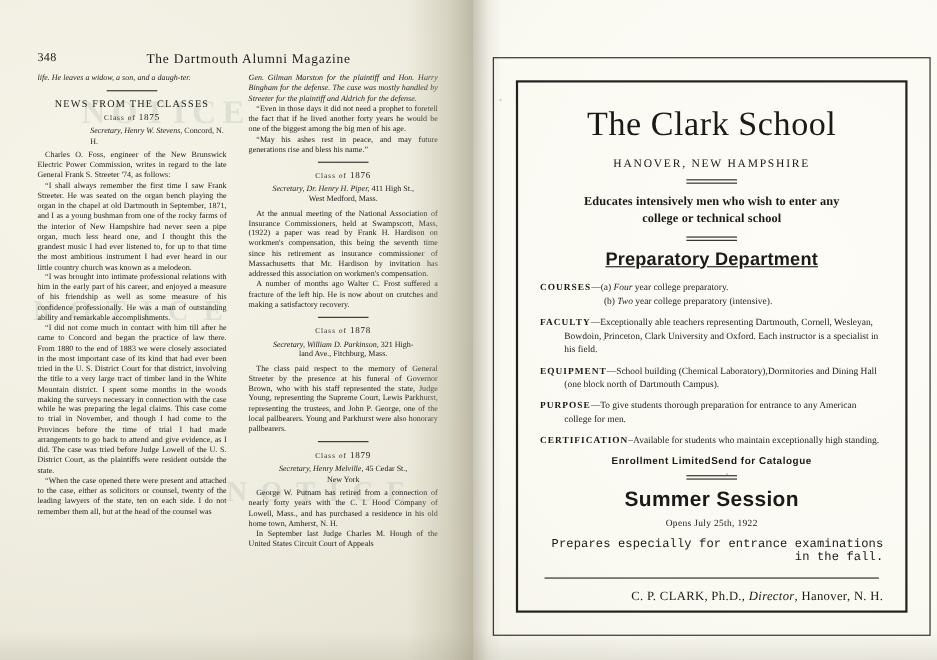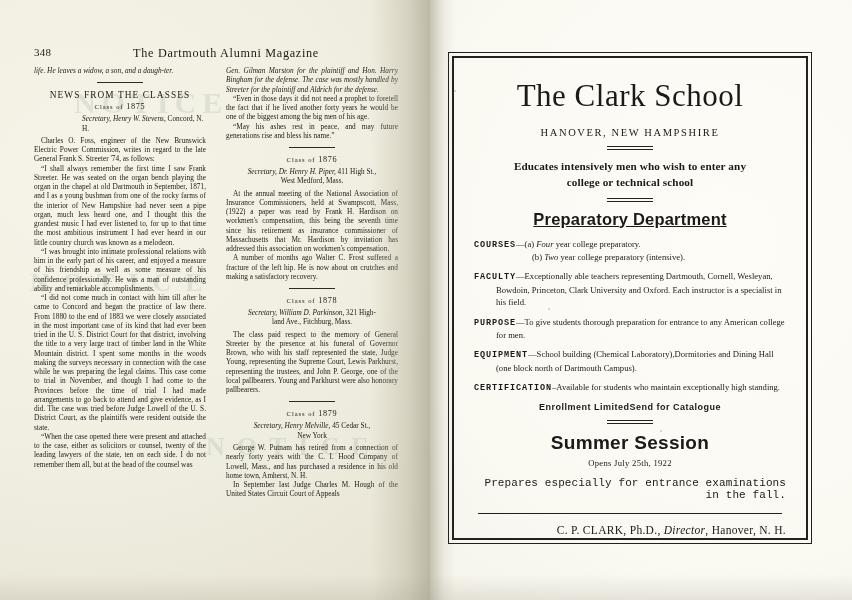--- a/index.html
+++ b/index.html
@@ -139,21 +139,21 @@
   }
   .secretary .nm { font-style: italic; }
   .secretary.left-al { text-align: left; margin-left: 48px; }
 
   
   .ad-frame {
     position: absolute;
     left: 448px; top: 52px;
     width: 356px; height: 484px;
     border: 1px solid #22211e;
-    padding: 3px;
+    padding: 20px;
     background: transparent;
   }
   .ad-inner {
     width: 100%; height: 100%;
     border: 2px solid #22211e;
     box-sizing: border-box;
     padding: 14px 20px 10px 20px;
     position: relative;
   }
   .ad-title {
@@ -196,21 +196,21 @@
     text-decoration: underline;
   }
   .item {
     font-size: 8.6px;
     line-height: 12.4px;
     margin: 0 0 7px 0;
     padding-left: 0;
     text-align: left;
   }
   .item .lbl {
-    font-family: Liberation Mono, monospace;
+    font-family: Liberation Serif, serif;
     font-weight: bold;
     letter-spacing: 0.9px;
     font-size: 8.5px;
   }
   .item .sub {
     display: block;
     padding-left: 58px;
     text-indent: 0;
   }
   .item .body { }
@@ -378,25 +378,25 @@
       <div class="item">
         <span class="lbl">COURSES</span><span>—</span><span>(a) </span><span class="it">Four</span><span> year college preparatory.</span>
         <span class="sub"><span>(b) </span><span class="it">Two</span><span> year college preparatory  (intensive).</span></span>
       </div>
 
       <div class="item hang">
         <span class="lbl">FACULTY</span><span>—</span><span class="body">Exceptionally able teachers representing  Dartmouth, Cornell, Wesleyan, Bowdoin, Princeton, Clark University and Oxford.   Each instructor is a specialist in his field.</span>
       </div>
 
       <div class="item hang">
+        <span class="lbl">EQUIPMENT</span><span>—</span><span class="body">School building (Chemical Laboratory),Dormitories and Dining Hall (one block north of Dartmouth Campus).</span>
+      </div>
+
+      <div class="item hang">
         <span class="lbl">PURPOSE</span><span>—</span><span class="body">To give students thorough preparation for entrance to any American college for men.</span>
-      </div>
-
-      <div class="item hang">
-        <span class="lbl">EQUIPMENT</span><span>—</span><span class="body">School building (Chemical Laboratory),Dormitories and Dining Hall (one block north of Dartmouth Campus).</span>
       </div>
 
       <div class="item hang">
         <span class="lbl">CERTIFICATION</span><span>–</span><span class="body">Available for students  who  maintain  exceptionally high standing.</span>
       </div>
 
       <div class="enroll-row">
         <span>Enrollment Limited</span>
         <span>Send for Catalogue</span>
       </div>

